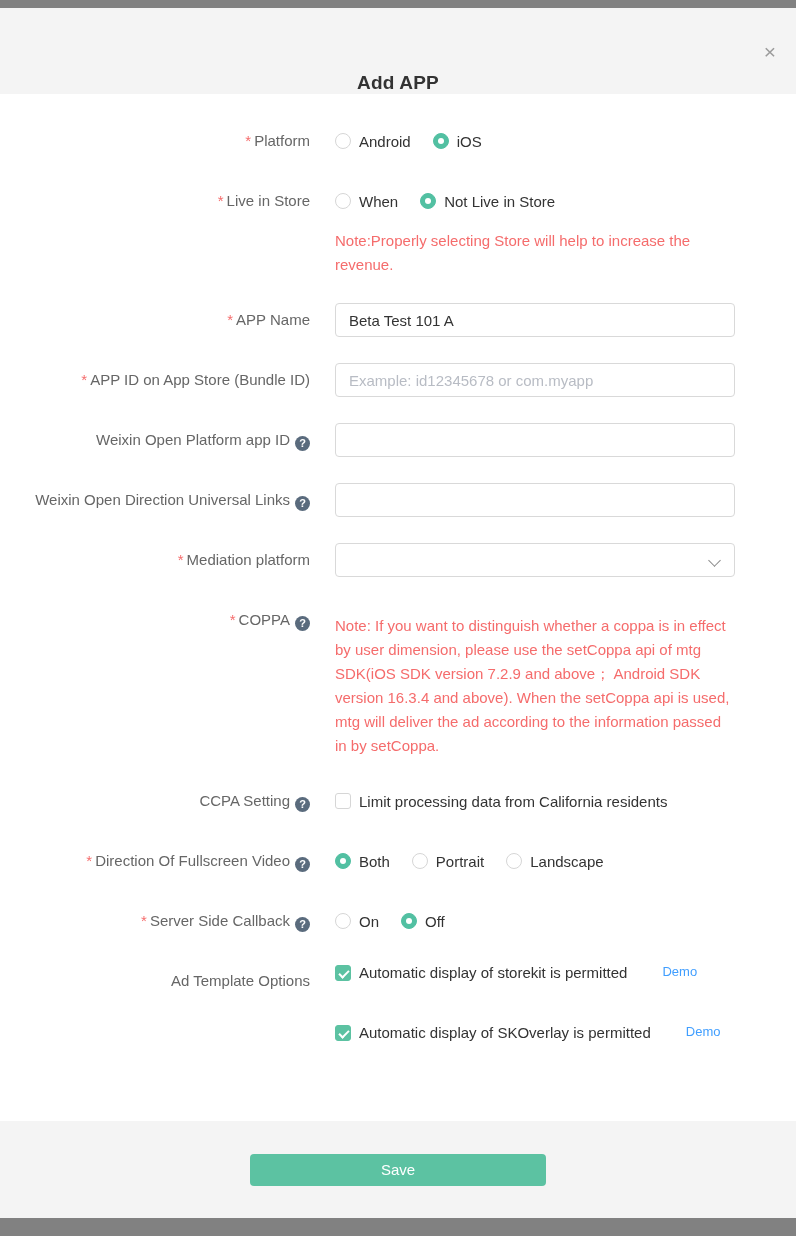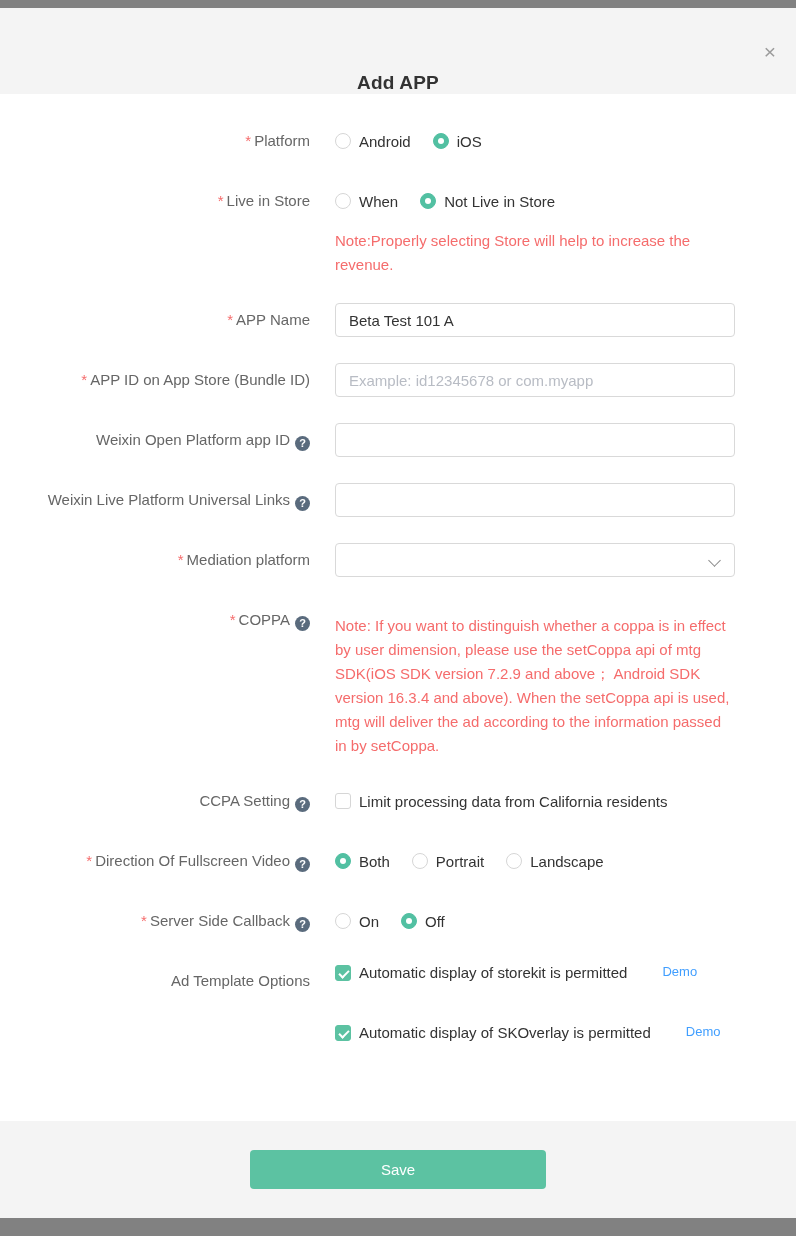--- a/index.html
+++ b/index.html
@@ -51,21 +51,21 @@
 
   .note { color:#f56c6c; font-size:15px; line-height:24px; width:400px; margin-top:11px; }
 
   .demo-link { color:#409eff; font-size:13px; margin-left:13px; text-decoration:none; cursor:pointer; }
 
   .stacked-item { display:flex; align-items:flex-start; height:34px; }
   .stacked-item + .stacked-item { margin-top:26px; }
 
   .modal-footer { height:97px; background:#f4f4f4; flex-shrink:0;
     display:flex; align-items:center; justify-content:center; }
-  .save-btn { width:296px; height:39px; background:#5cc2a2; color:#fff; border:none;
+  .save-btn { width:296px; height:32px; background:#5cc2a2; color:#fff; border:none;
     border-radius:4px; font-size:15px; font-family:inherit; cursor:pointer; }
 </style>
 </head>
 <body>
 
 <div class="page">
   <div class="modal">
 
     <div class="modal-header">
       <div class="modal-title">Add APP</div>
@@ -120,21 +120,21 @@
       </div>
 
       <div class="row">
         <div class="row-label"><span>Weixin Open Platform app ID</span><span class="help-icon">?</span></div>
         <div class="row-control">
           <input class="text-input" type="text" style="">
         </div>
       </div>
 
       <div class="row">
-        <div class="row-label"><span>Weixin Live Platform Universal Links</span><span class="help-icon">?</span></div>
+        <div class="row-label"><span>Weixin Open Direction Universal Links</span><span class="help-icon">?</span></div>
         <div class="row-control">
           <input class="text-input" type="text" style="">
         </div>
       </div>
 
       <div class="row">
         <div class="row-label"><span class="req">*</span><span>Mediation platform</span></div>
         <div class="row-control">
           <div class="select-box">
             <span class="chevron-down"></span>

